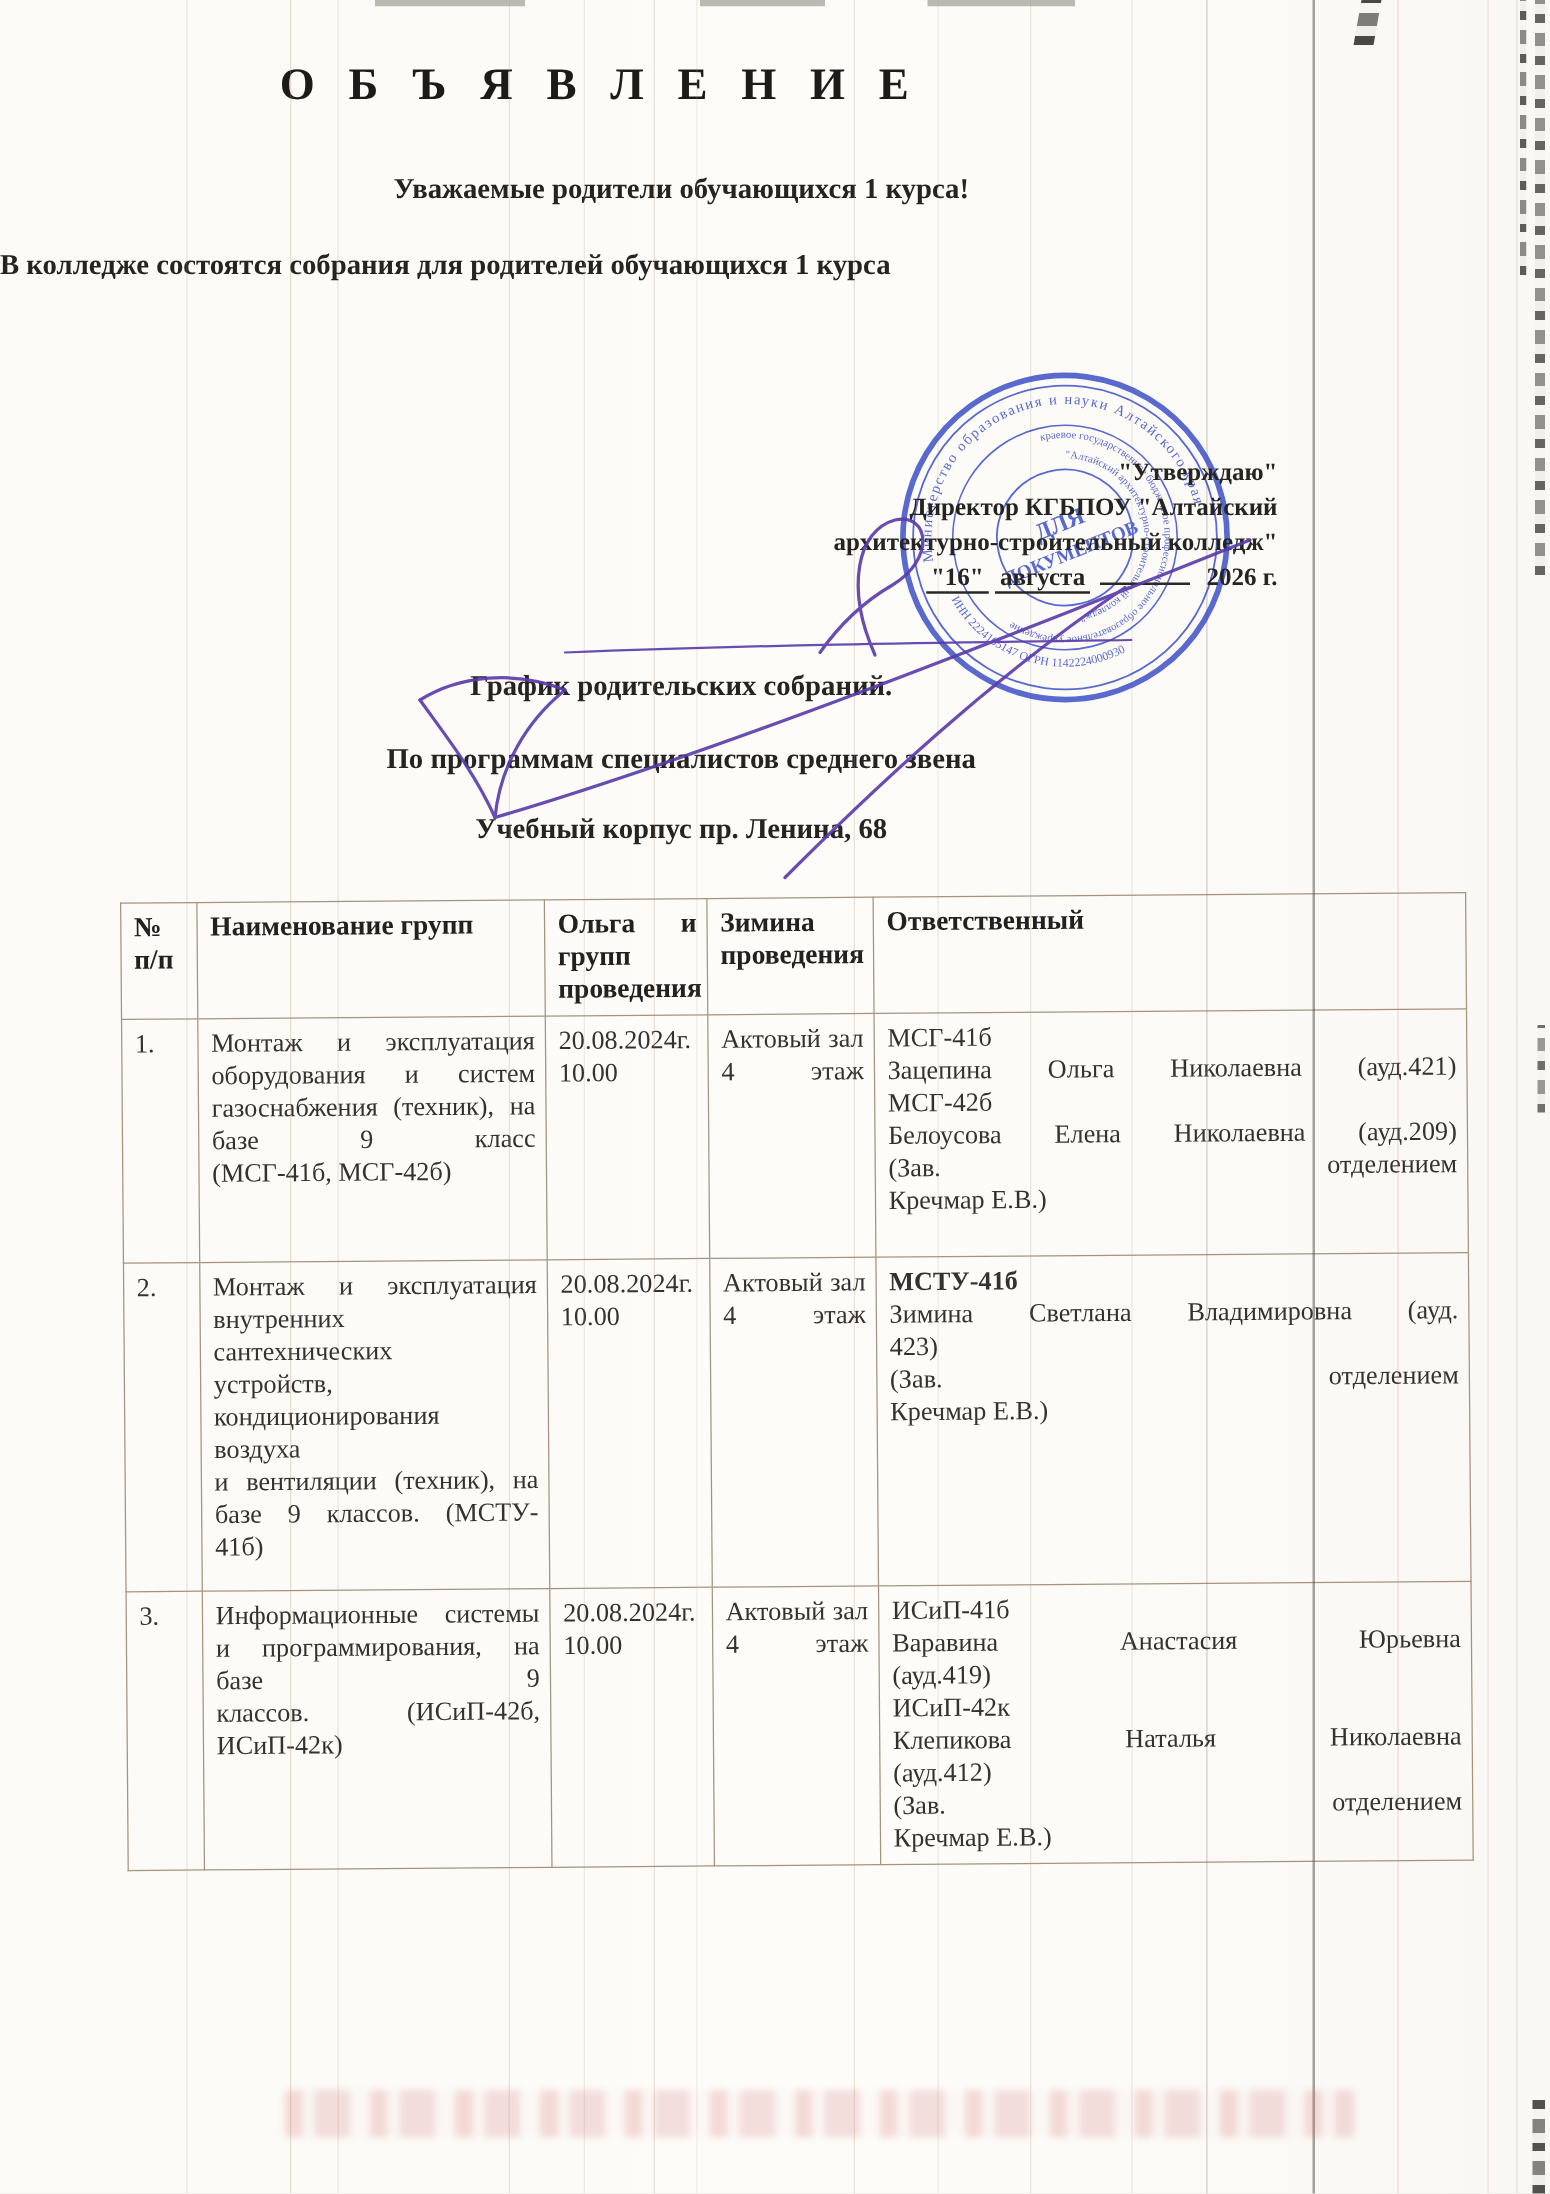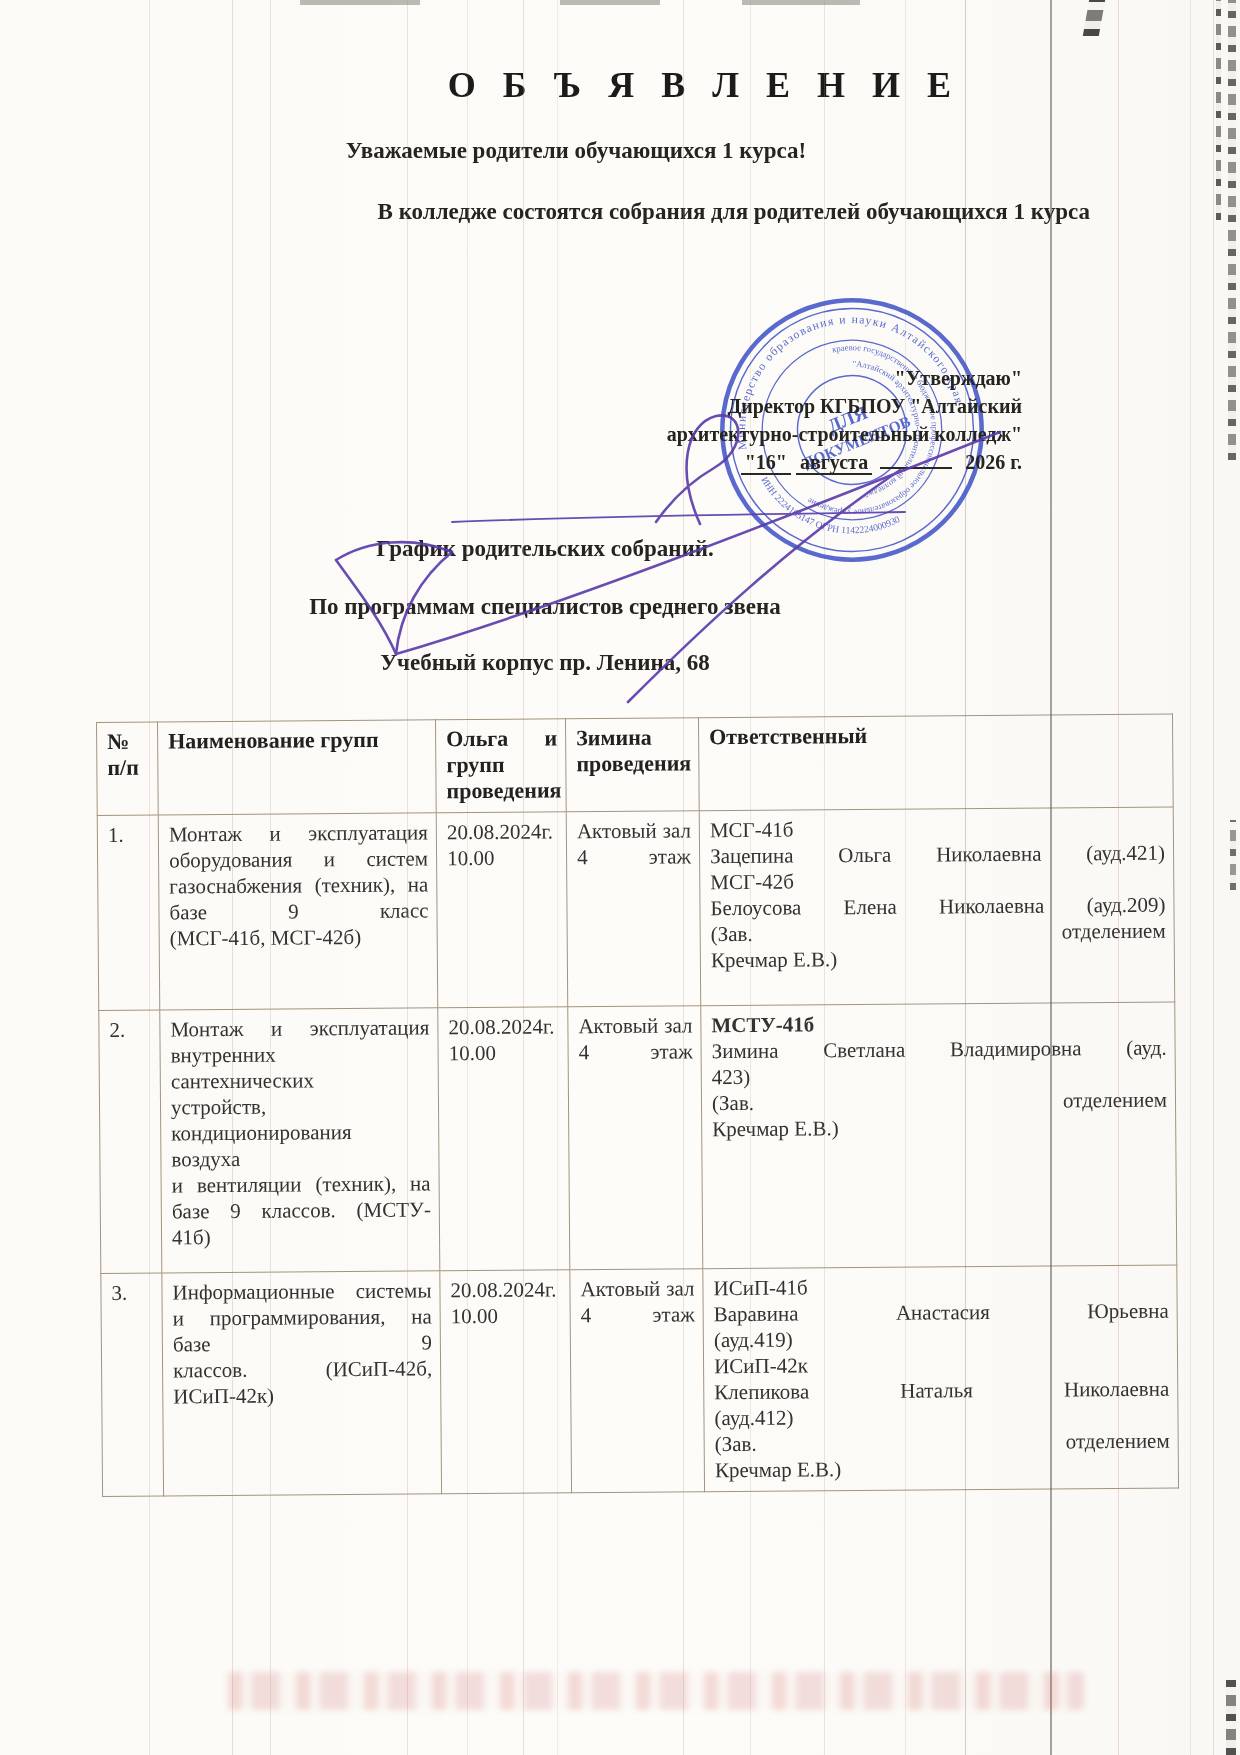--- a/index.html
+++ b/index.html
@@ -5,29 +5,29 @@
   * { margin:0; padding:0; box-sizing:border-box; }
   html,body { background:#e8e6e1; }
   .page {
     position:relative; width:1240px; height:1755px; margin:0 auto;
     background:linear-gradient(90deg,#fbfaf6 0%, #fdfcf9 55%, #faf8f4 100%);
     font-family:"Liberation Serif","DejaVu Serif",serif;
     color:#262421; overflow:hidden;
   }
   
   .doc-title {
-    position:absolute; top:64px; left:0; width:960px; text-align:right;
+    position:absolute; top:46px; left:0; width:960px; text-align:center;
     font-size:36px; font-weight:bold; letter-spacing:9px; color:#1d1b19;
   }
   .greeting {
     position:absolute; top:138px; left:0; width:1090px; text-align:center;
-    font-size:23px; font-weight:bold;margin-left:31px;
+    font-size:23px; font-weight:bold;
   }
   .intro {
-    position:absolute; top:196px; left:0; width:1090px; text-align:right;
+    position:absolute; top:196px; left:0; width:1090px; text-align:left;
     font-size:23px; font-weight:bold; line-height:31px;
   }
   .h2 { position:absolute; left:0; width:1090px; text-align:center; font-size:23px; font-weight:bold; }
   .h-schedule { top:536px; }
   .h-program  { top:594px; }
   .h-building { top:650px; }
   
   .approval {
     position:absolute; top:364px; right:218px; text-align:right;
     font-size:20px; font-weight:bold; line-height:28px; z-index:3;

